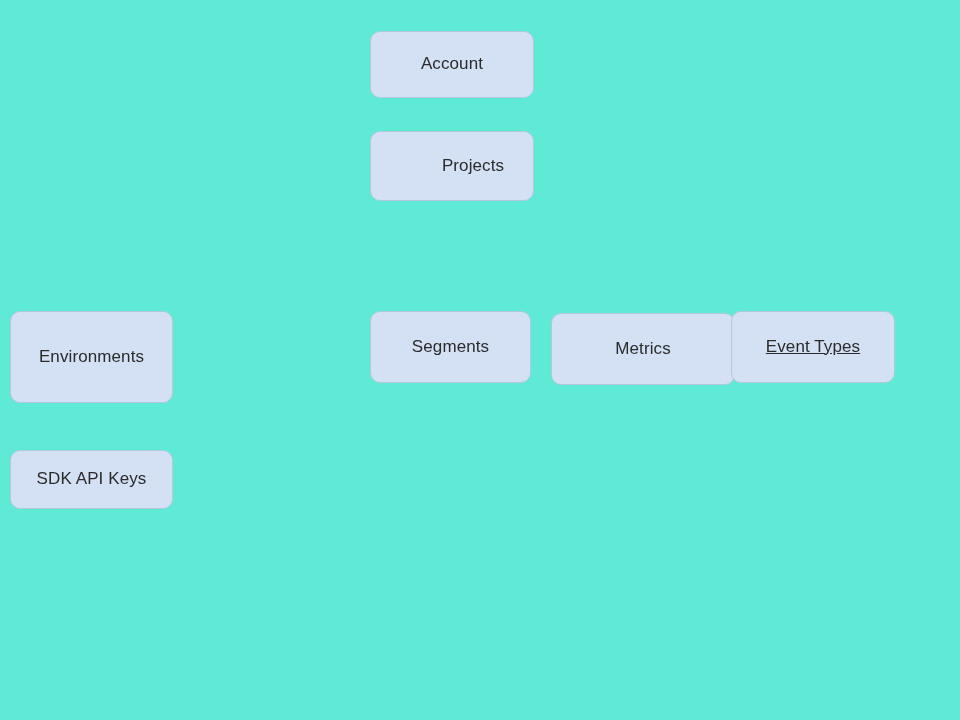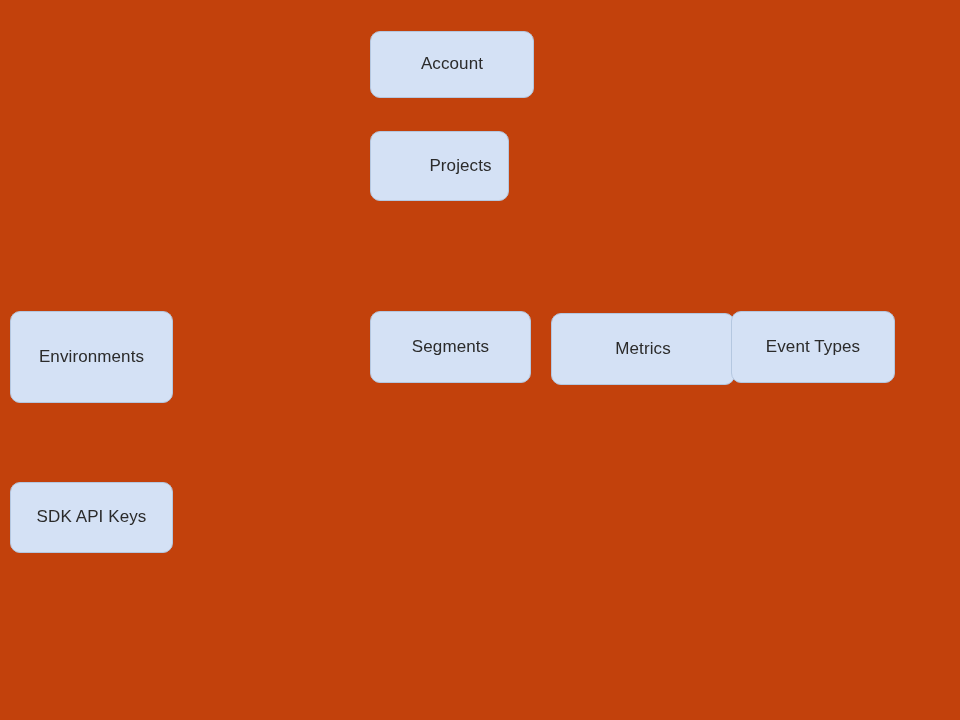--- a/index.html
+++ b/index.html
@@ -35,35 +35,35 @@
     user-select: none;
   }
   .node-label {
     display: block;
     pointer-events: none;
   }
 </style>
 </head>
 <body>
 
-<div id="canvas" style="width: 960px; height: 720px; background: #c2410c;">
+<div id="canvas" style="width: 960px; height: 720px; background: #5eead4;">
     <div class="node" style="left: 370px; top: 31px; width: 164px; height: 67px; background: rgb(212, 225, 245); border-color: rgb(180, 199, 224); color: rgb(43, 43, 43);">
       <span class="node-label">Account</span>
     </div>
-    <div class="node" style="left: 370px; top: 131px; width: 139px; height: 70px; background: rgb(212, 225, 245); border-color: rgb(180, 199, 224); color: rgb(43, 43, 43); padding-left: 42px;">
+    <div class="node" style="left: 370px; top: 131px; width: 164px; height: 70px; background: rgb(212, 225, 245); border-color: rgb(180, 199, 224); color: rgb(43, 43, 43); padding-left: 42px;">
       <span class="node-label">Projects</span>
     </div>
     <div class="node" style="left: 10px; top: 311px; width: 163px; height: 92px; background: rgb(212, 225, 245); border-color: rgb(180, 199, 224); color: rgb(43, 43, 43);">
       <span class="node-label">Environments</span>
     </div>
     <div class="node" style="left: 370px; top: 311px; width: 161px; height: 72px; background: rgb(212, 225, 245); border-color: rgb(180, 199, 224); color: rgb(43, 43, 43);">
       <span class="node-label">Segments</span>
     </div>
     <div class="node" style="left: 551px; top: 313px; width: 184px; height: 72px; background: rgb(212, 225, 245); border-color: rgb(180, 199, 224); color: rgb(43, 43, 43);">
       <span class="node-label">Metrics</span>
     </div>
-    <div class="node" style="left: 731px; top: 311px; width: 164px; height: 72px; background: rgb(212, 225, 245); border-color: rgb(180, 199, 224); color: rgb(43, 43, 43);">
+    <div class="node" style="left: 731px; top: 311px; width: 164px; height: 72px; background: rgb(212, 225, 245); border-color: rgb(180, 199, 224); color: rgb(43, 43, 43); text-decoration: underline;">
       <span class="node-label">Event Types</span>
     </div>
-    <div class="node" style="left: 10px; top: 450px; width: 163px; height: 71px; background: rgb(212, 225, 245); border-color: rgb(180, 199, 224); color: rgb(43, 43, 43); margin-top: 32px;">
+    <div class="node" style="left: 10px; top: 450px; width: 163px; height: 59px; background: rgb(212, 225, 245); border-color: rgb(180, 199, 224); color: rgb(43, 43, 43);">
       <span class="node-label">SDK API Keys</span>
     </div>
   </div>
 
 </body></html>

